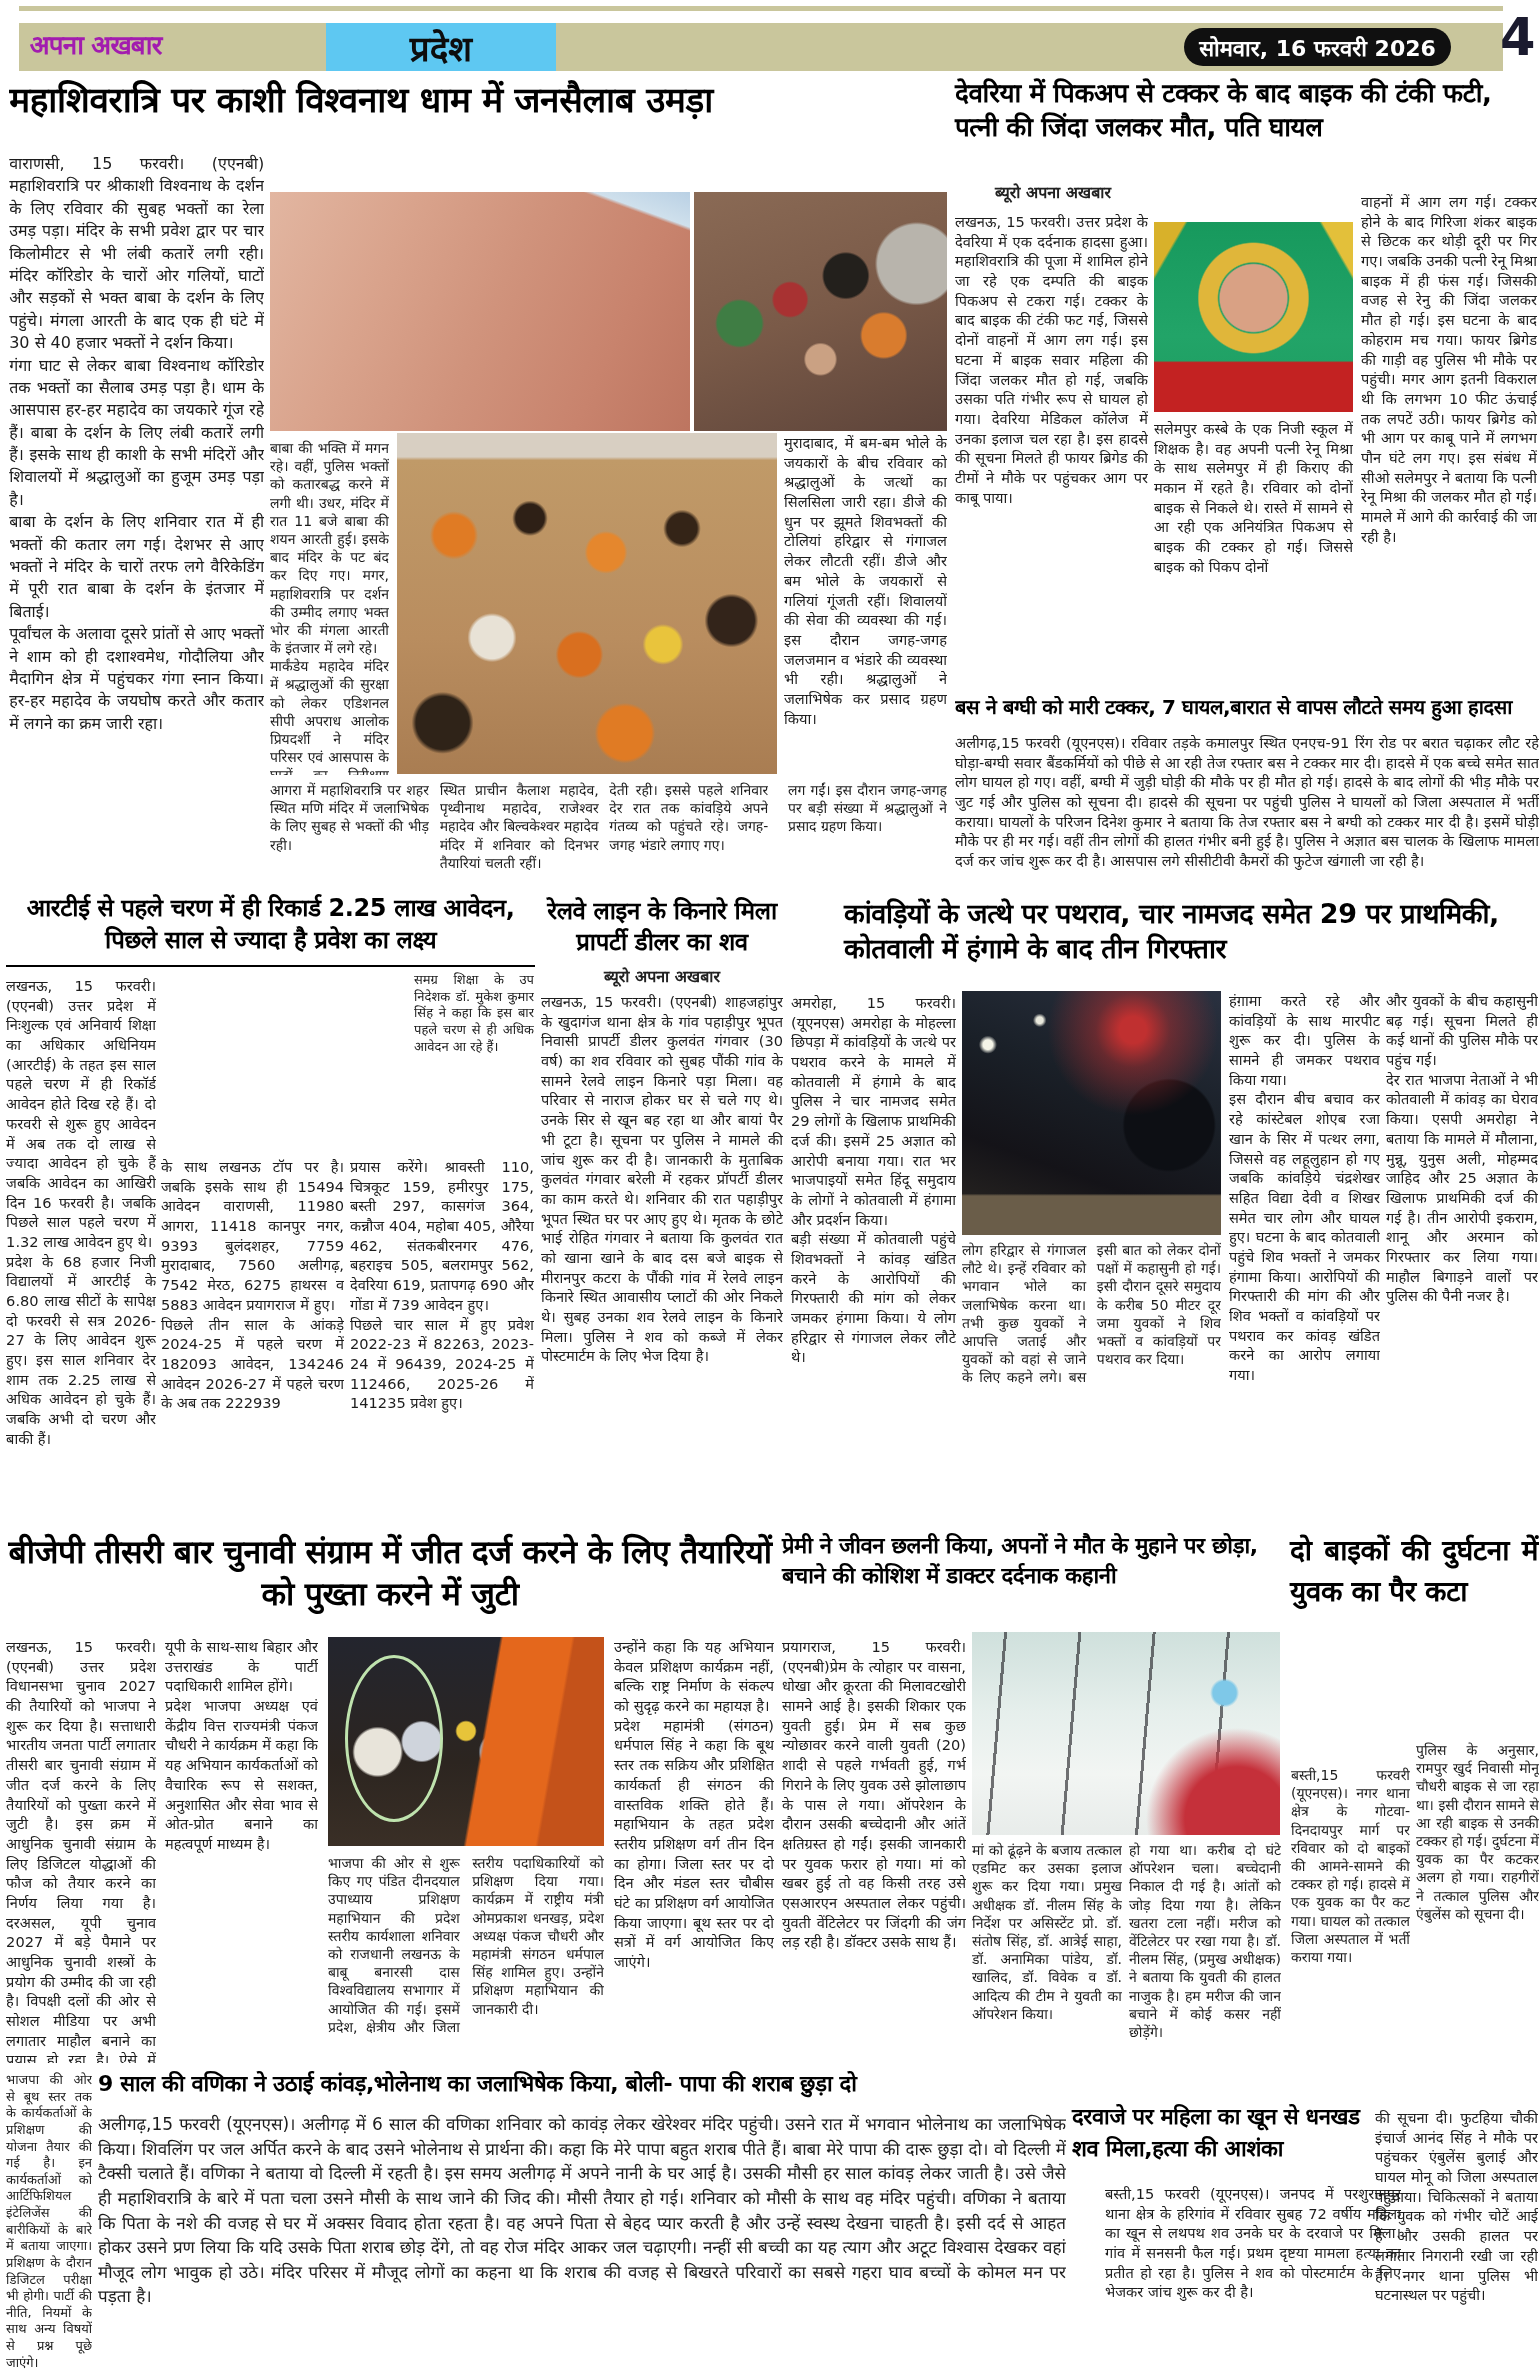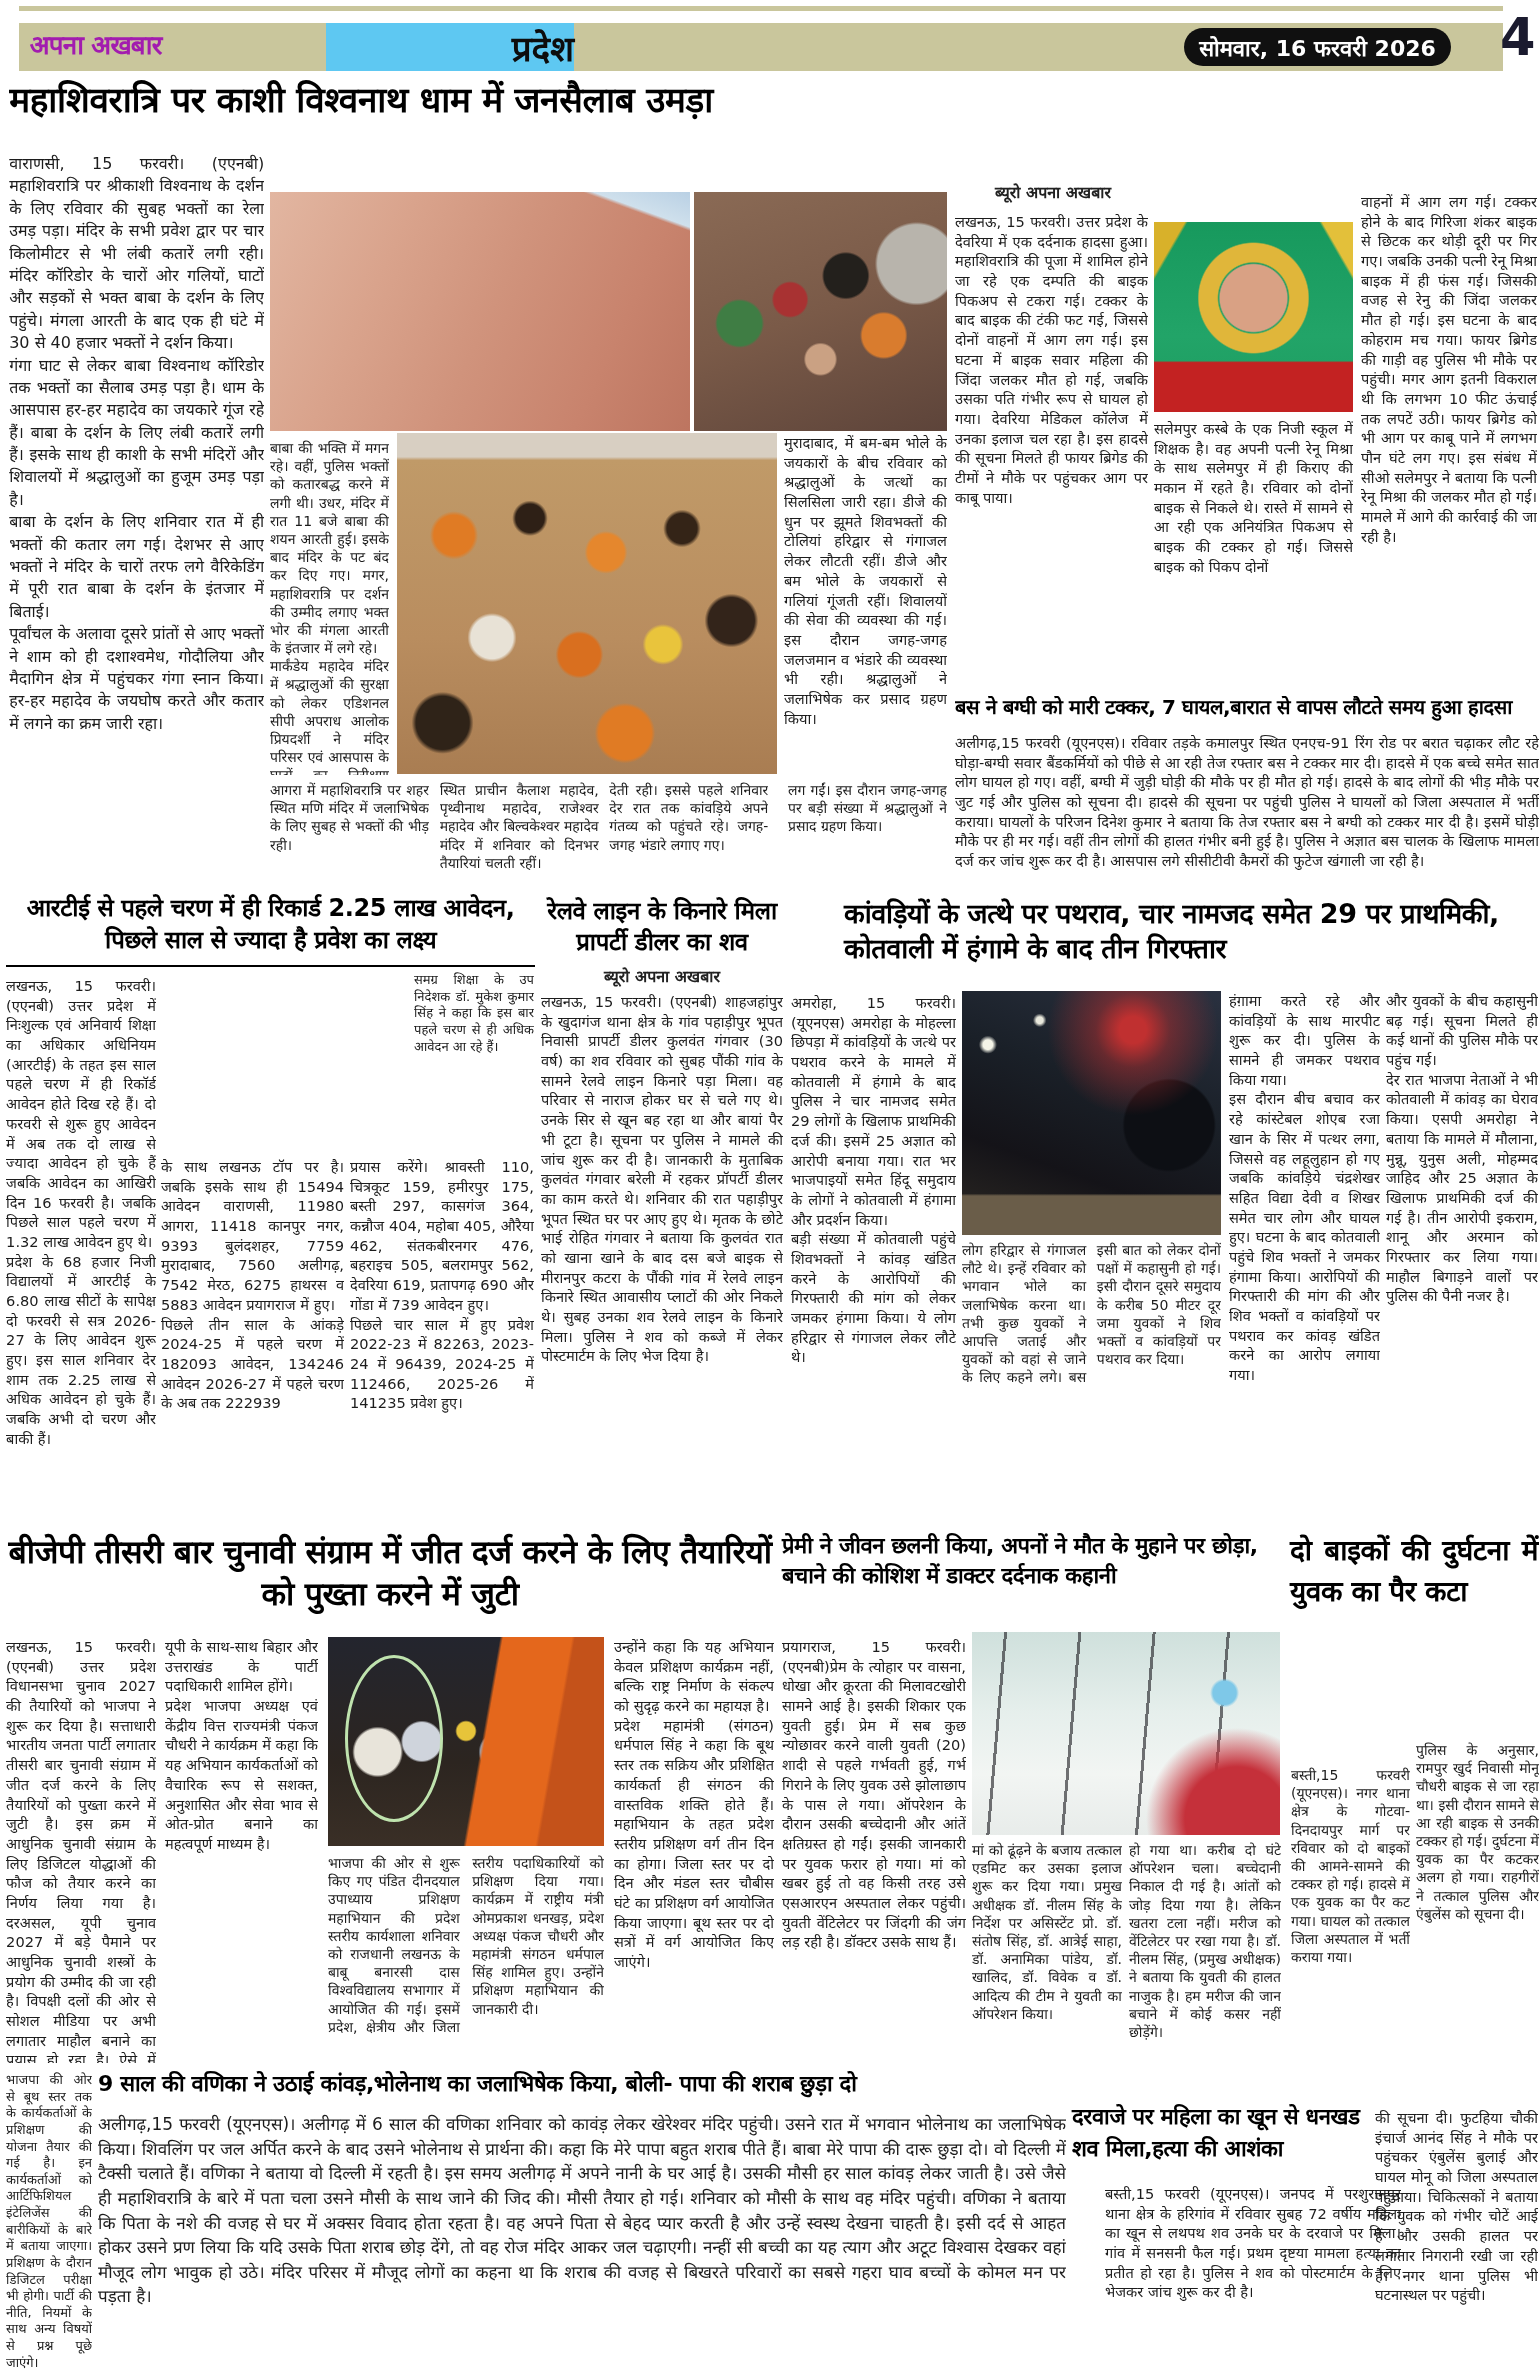--- a/index.html
+++ b/index.html
@@ -2,21 +2,21 @@
 <html style="font-size:12.3px"><head>
 <meta charset="utf-8">
 <style>
   html,body{margin:0;padding:0;background:#e8e8e4;}
   .page{position:relative;width:1540px;height:2377px;background:#ffffff;
         font-family:"DejaVu Sans",sans-serif;overflow:hidden;color:#1c1c1c;}
   .abs{position:absolute;}
   .topstrip{left:19px;top:6.1px;width:1484px;height:5.4px;background:#c9c69c;}
   .masthead{left:19px;top:23px;width:1484px;height:48px;background:#c9c69c;}
   .paper-name{left:10.7px;top:3.1px;font-size:26px;font-weight:800;color:#a21caf;letter-spacing:-0.8px;}
-  .section-box{left:307px;top:0;width:248px;height:48px;background:#5ec8f2;display:flex;align-items:center;justify-content:flex-end;}
+  .section-box{left:307px;top:0;width:230px;height:48px;background:#5ec8f2;display:flex;align-items:center;justify-content:center;}
   .section-box span{font-size:35px;font-weight:800;color:#0d0d0d;}
   .date-pill{right:52px;top:4.6px;width:267px;height:38px;background:#101010;color:#ffffff;border-radius:21px;
              display:flex;align-items:center;justify-content:center;font-size:22px;font-weight:700;}
   .page-num{right:4.6px;top:12.3px;font-size:51px;font-weight:800;color:#1b1b2f;line-height:1;}
   .hl{font-weight:800;color:#000;letter-spacing:-0.4px;line-height:1.18;}
   .hl1{font-size:35px;white-space:nowrap;overflow:hidden;}
   .body-txt{font-size:14.6px;line-height:1.35;text-align:justify;white-space:pre-line;overflow:hidden;}
   .s21{font-size:16px;line-height:1.4;}
   .s18{font-size:14px;line-height:1.3;}
   .s17{font-size:13px;line-height:1.28;}
@@ -115,20 +115,21 @@
   <div class="abs photo photo-crowd" style="left:397px;top:433px;width:380px;height:341px;"></div>
   <div class="abs body-txt" style="left:784px;top:433px;width:163px;height:341px;">मुरादाबाद, में बम-बम भोले के जयकारों के बीच रविवार को श्रद्धालुओं के जत्थों का सिलसिला जारी रहा। डीजे की धुन पर झूमते शिवभक्तों की टोलियां हरिद्वार से गंगाजल लेकर लौटती रहीं। डीजे और बम भोले के जयकारों से गलियां गूंजती रहीं। शिवालयों की सेवा की व्यवस्था की गई। इस दौरान जगह-जगह जलजमान व भंडारे की व्यवस्था भी रही। श्रद्धालुओं ने जलाभिषेक कर प्रसाद ग्रहण किया।</div>
 
   <div class="abs" style="left:270px;top:781px;width:677px;height:123px;display:flex;gap:10.7px;">
     <div class="body-txt s18" style="width:161px;height:123px;">आगरा में महाशिवरात्रि पर शहर स्थित मणि मंदिर में जलाभिषेक के लिए सुबह से भक्तों की भीड़ रही।</div>
     <div class="body-txt s18" style="width:161px;height:123px;">स्थित प्राचीन कैलाश महादेव, पृथ्वीनाथ महादेव, राजेश्वर महादेव और बिल्वकेश्वर महादेव मंदिर में शनिवार को दिनभर तैयारियां चलती रहीं।</div>
     <div class="body-txt s18" style="width:161px;height:123px;">देती रही। इससे पहले शनिवार देर रात तक कांवड़िये अपने गंतव्य को पहुंचते रहे। जगह-जगह भंडारे लगाए गए।</div>
     <div class="body-txt s18" style="width:161px;height:123px;margin-left:9px;">लग गईं। इस दौरान जगह-जगह पर बड़ी संख्या में श्रद्धालुओं ने प्रसाद ग्रहण किया।</div>
   </div>
 
+  <div class="abs hl" style="left:955px;top:77px;width:584px;height:90px;font-size:26px;line-height:1.3;">देवरिया में पिकअप से टक्कर के बाद बाइक की टंकी फटी, पत्नी की जिंदा जलकर मौत, पति घायल</div>
   <div class="abs byline" style="left:955px;top:181px;width:196px;">ब्यूरो अपना अखबार</div>
   <div class="abs body-txt" style="left:955px;top:212px;width:193px;height:482px;">लखनऊ, 15 फरवरी। उत्तर प्रदेश के देवरिया में एक दर्दनाक हादसा हुआ। महाशिवरात्रि की पूजा में शामिल होने जा रहे एक दम्पति की बाइक पिकअप से टकरा गई। टक्कर के बाद बाइक की टंकी फट गई, जिससे दोनों वाहनों में आग लग गई। इस घटना में बाइक सवार महिला की जिंदा जलकर मौत हो गई, जबकि उसका पति गंभीर रूप से घायल हो गया। देवरिया मेडिकल कॉलेज में उनका इलाज चल रहा है। इस हादसे की सूचना मिलते ही फायर ब्रिगेड की टीमों ने मौके पर पहुंचकर आग पर काबू पाया।</div>
   <div class="abs photo photo-woman" style="left:1154px;top:222px;width:199px;height:190px;"></div>
   <div class="abs body-txt" style="left:1154px;top:419px;width:199px;height:275px;">सलेमपुर कस्बे के एक निजी स्कूल में शिक्षक है। वह अपनी पत्नी रेनू मिश्रा के साथ सलेमपुर में ही किराए की मकान में रहते है। रविवार को दोनों बाइक से निकले थे। रास्ते में सामने से आ रही एक अनियंत्रित पिकअप से बाइक की टक्कर हो गई। जिससे बाइक को पिकप दोनों</div>
   <div class="abs body-txt" style="left:1361px;top:192px;width:176px;height:502px;">वाहनों में आग लग गई। टक्कर होने के बाद गिरिजा शंकर बाइक से छिटक कर थोड़ी दूरी पर गिर गए। जबकि उनकी पत्नी रेनू मिश्रा बाइक में ही फंस गई। जिसकी वजह से रेनु की जिंदा जलकर मौत हो गई। इस घटना के बाद कोहराम मच गया। फायर ब्रिगेड की गाड़ी वह पुलिस भी मौके पर पहुंची। मगर आग इतनी विकराल थी कि लगभग 10 फीट ऊंचाई तक लपटें उठी। फायर ब्रिगेड को भी आग पर काबू पाने में लगभग पौन घंटे लग गए। इस संबंध में सीओ सलेमपुर ने बताया कि पत्नी रेनू मिश्रा की जलकर मौत हो गई। मामले में आगे की कार्रवाई की जा रही है।</div>
 
   <div class="abs hl" style="left:955px;top:696px;width:584px;height:32px;font-size:20px;white-space:nowrap;overflow:hidden;">बस ने बग्घी को मारी टक्कर, 7 घायल,बारात से वापस लौटते समय हुआ हादसा</div>
   <div class="abs body-txt" style="left:955px;top:733px;width:584px;height:153px;">अलीगढ़,15 फरवरी (यूएनएस)। रविवार तड़के कमालपुर स्थित एनएच-91 रिंग रोड पर बरात चढ़ाकर लौट रहे घोड़ा-बग्घी सवार बैंडकर्मियों को पीछे से आ रही तेज रफ्तार बस ने टक्कर मार दी। हादसे में एक बच्चे समेत सात लोग घायल हो गए। वहीं, बग्घी में जुड़ी घोड़ी की मौके पर ही मौत हो गई। हादसे के बाद लोगों की भीड़ मौके पर जुट गई और पुलिस को सूचना दी। हादसे की सूचना पर पहुंची पुलिस ने घायलों को जिला अस्पताल में भर्ती कराया। घायलों के परिजन दिनेश कुमार ने बताया कि तेज रफ्तार बस ने बग्घी को टक्कर मार दी है। इसमें घोड़ी मौके पर ही मर गई। वहीं तीन लोगों की हालत गंभीर बनी हुई है। पुलिस ने अज्ञात बस चालक के खिलाफ मामला दर्ज कर जांच शुरू कर दी है। आसपास लगे सीसीटीवी कैमरों की फुटेज खंगाली जा रही है।</div>
 
   <div class="abs hl" style="left:6.1px;top:893px;width:529px;height:69px;font-size:24px;line-height:1.32;text-align:center;border-bottom:2.3px solid #000;padding-bottom:3.1px;">आरटीई से पहले चरण में ही रिकार्ड 2.25 लाख आवेदन, पिछले साल से ज्यादा है प्रवेश का लक्ष्य</div>

